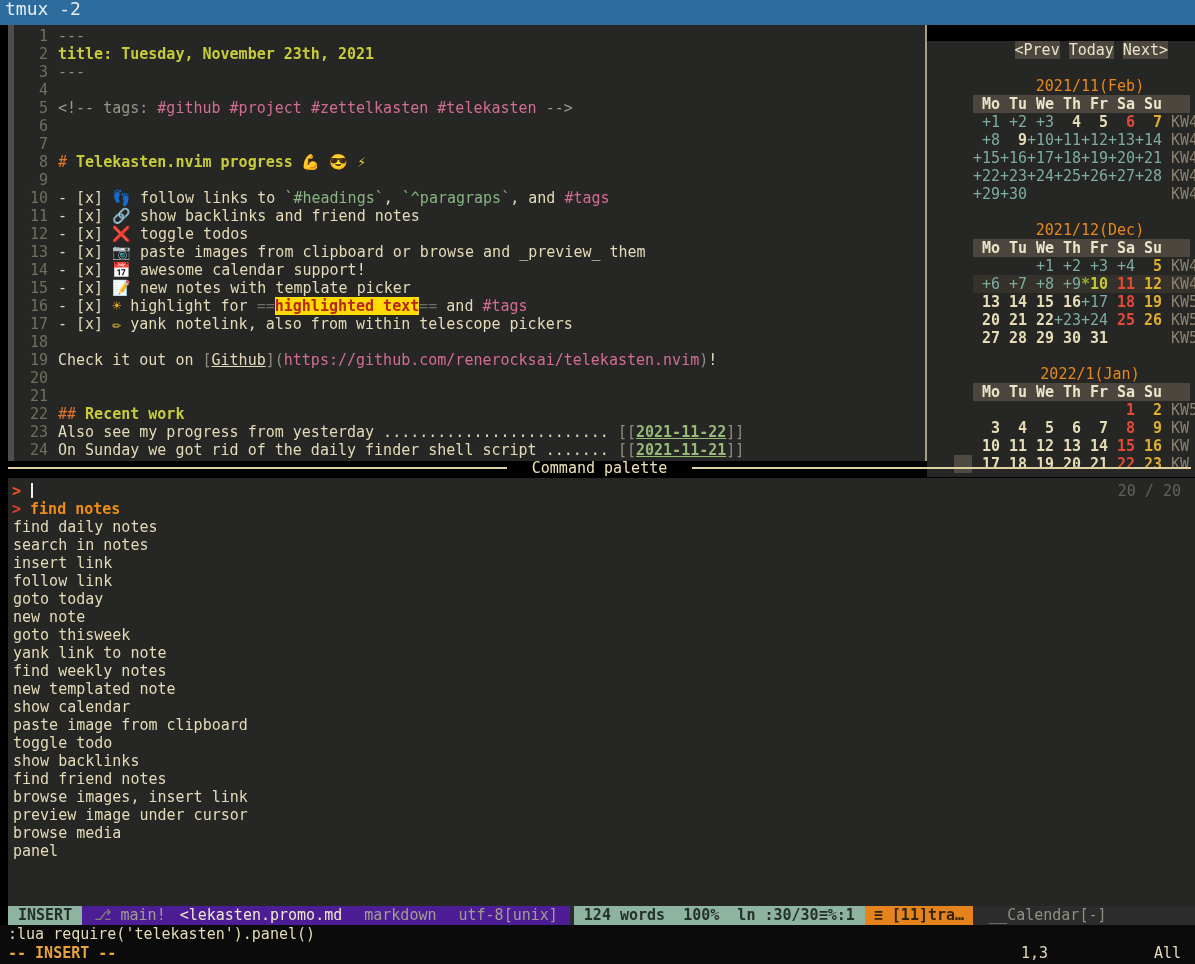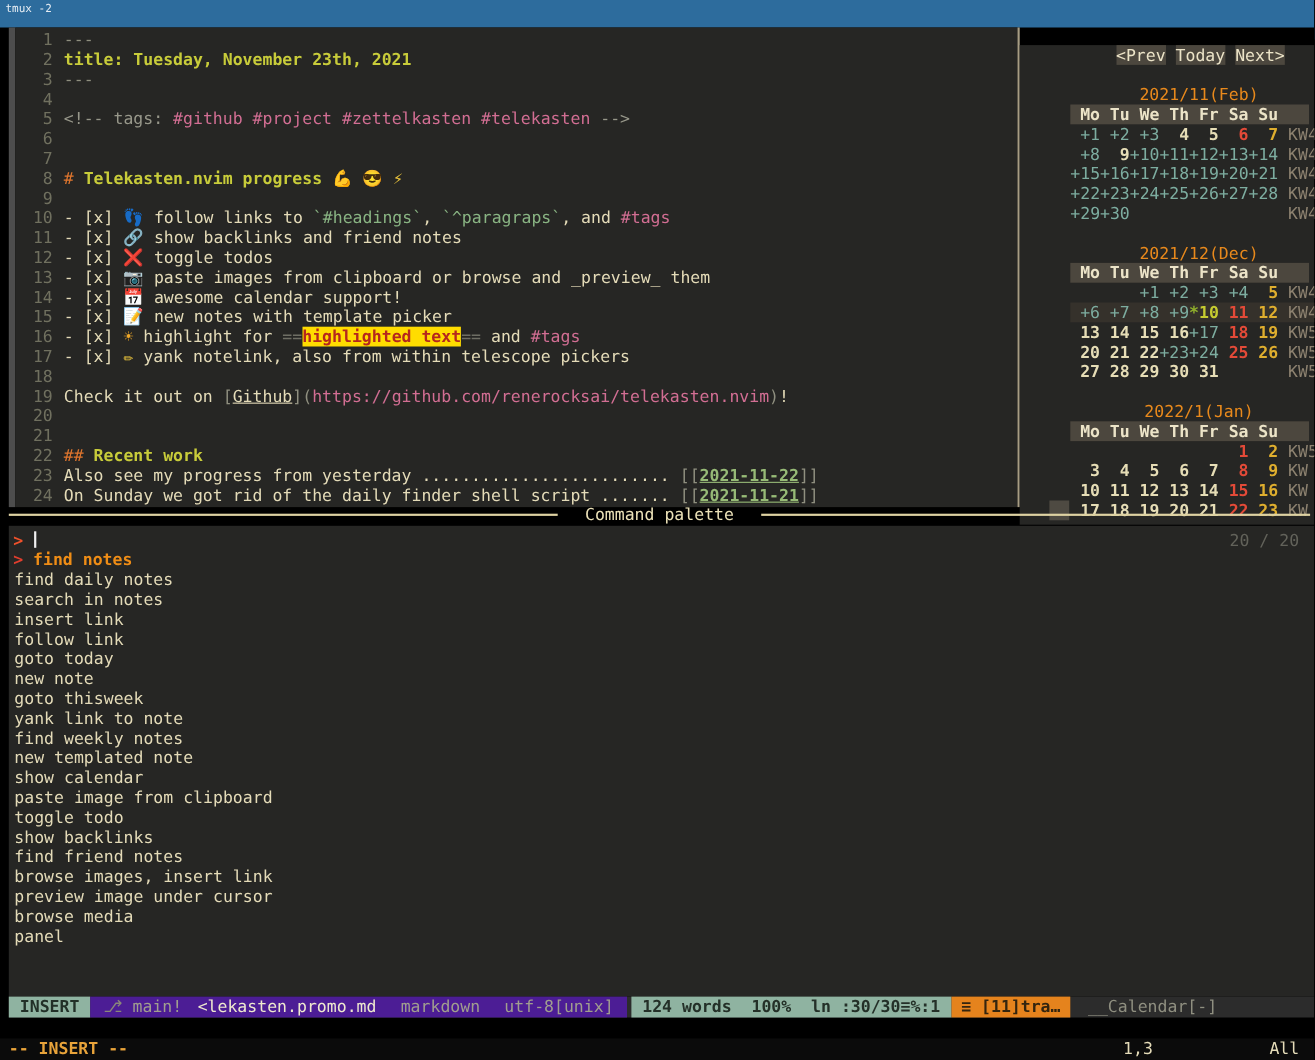--- a/index.html
+++ b/index.html
@@ -2,21 +2,21 @@
 <html><head>
 <meta charset="utf-8">
 <style>
   * { margin:0; padding:0; box-sizing:border-box; }
   html,body { background:#000; }
   body { font-family:"DejaVu Sans Mono", monospace; font-size:15px; line-height:18px; }
   .screen { position:relative; width:1195px; height:964px; background:#000; overflow:hidden; }
 
   
   .titlebar { position:absolute; left:0; top:0; width:100%; height:36px; background:#2d6c9d;
-              color:#e6edf3; font-size:10px; line-height:18px; padding-left:5px; }
+              color:#e6edf3; font-size:18px; line-height:18px; padding-left:5px; }
 
   
   .main { position:absolute; top:25px; left:0; width:1195px; height:881px; background:#000; }
   .scrollstrip { position:absolute; left:8px; top:0; width:6px; height:436px; background:#4d4d4d; }
 
   .editor { position:absolute; left:14px; top:0; width:911px; height:436px; background:#262624; padding-top:2px; }
   .ed-line { height:18px; display:flex; white-space:pre; }
   .lnum { display:inline-block; width:34px; text-align:right; color:#70705f; flex:none; }
   .ltxt { margin-left:10px; white-space:pre; }
 
@@ -188,15 +188,16 @@
           <div class="pal-item">browse images, insert link</div>
           <div class="pal-item">preview image under cursor</div>
           <div class="pal-item">browse media</div>
           <div class="pal-item">panel</div>
         </div>
     </div>
   </div>
 
   <div class="statusline"><span class="st-mode">INSERT</span><span class="st-git"><span class="st-branch-icon">⎇</span> <span>main!</span><span class="st-file">&lt;lekasten.promo.md</span><span class="st-dim">markdown</span><span class="st-dim">utf-8[unix]</span></span><span class="st-stats">124 words  100%  ln :30/30≡%:1</span><span class="st-extra">≡ [11]tra…</span><span class="st-right">__Calendar[-]</span></div>
 
+  <div class="cmdline"><span>:lua require('telekasten').panel()</span></div>
 
   <div class="modeline"><span class="ml-mode">-- INSERT --</span><span class="ml-ruler">1,3</span><span class="ml-scroll">All</span></div>
 </div>
 
 </body></html>

